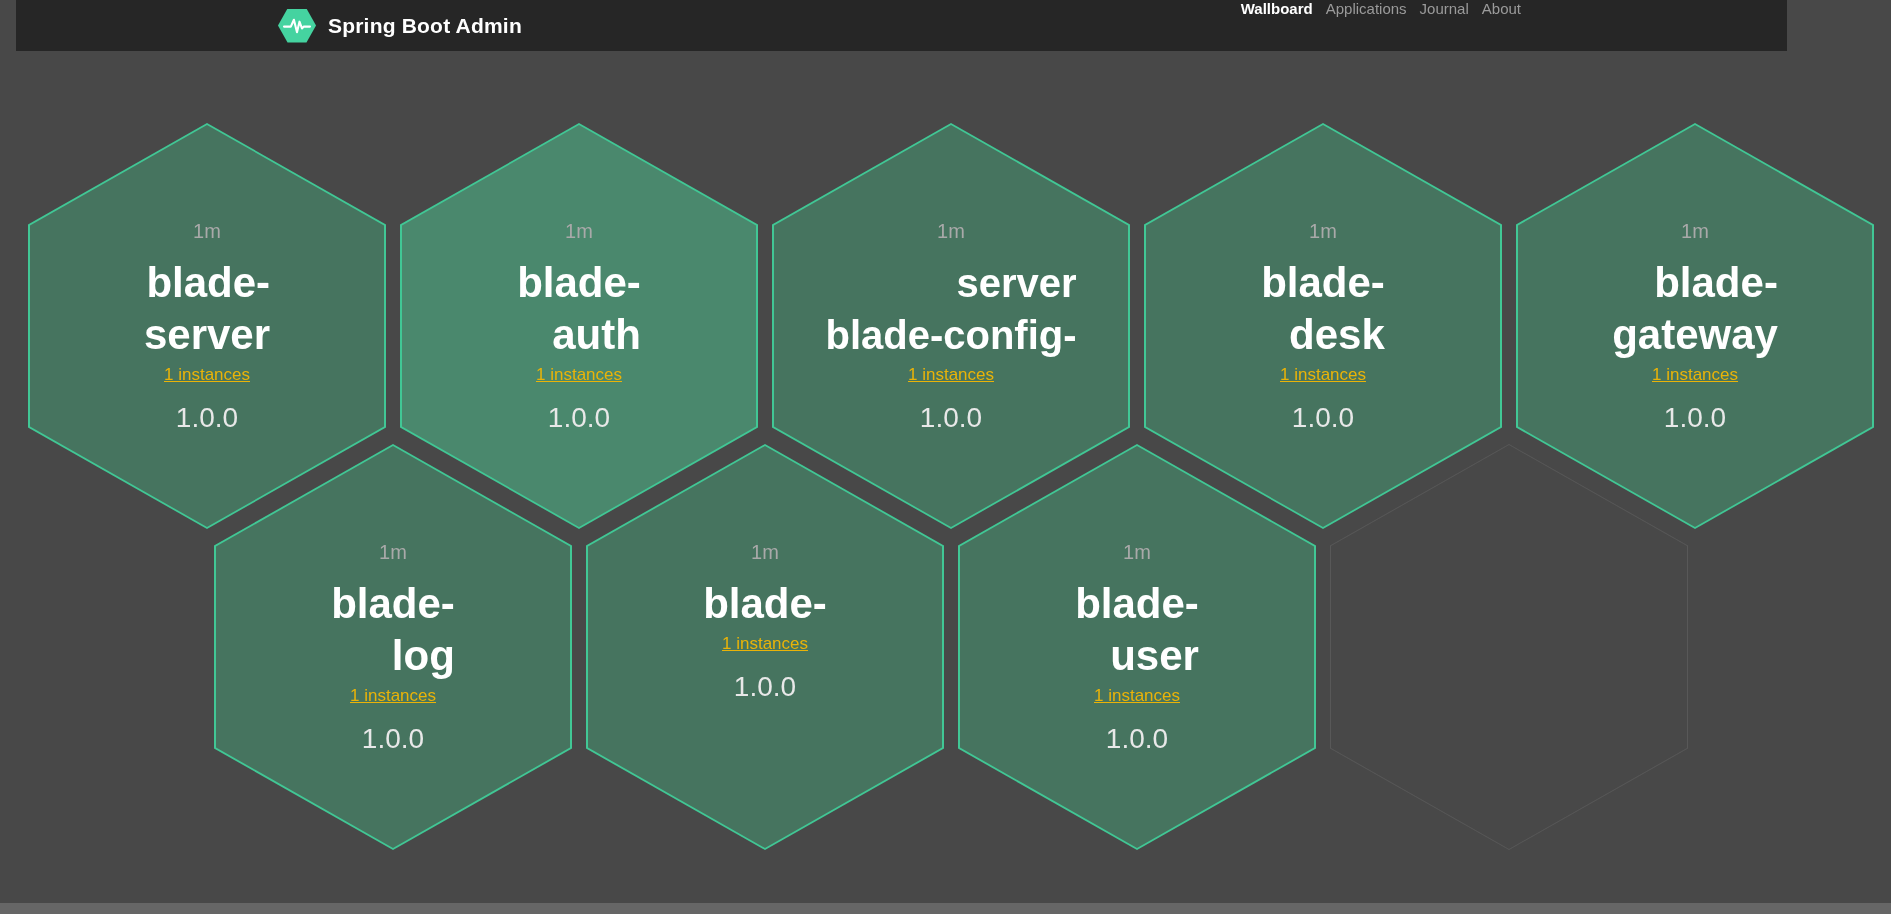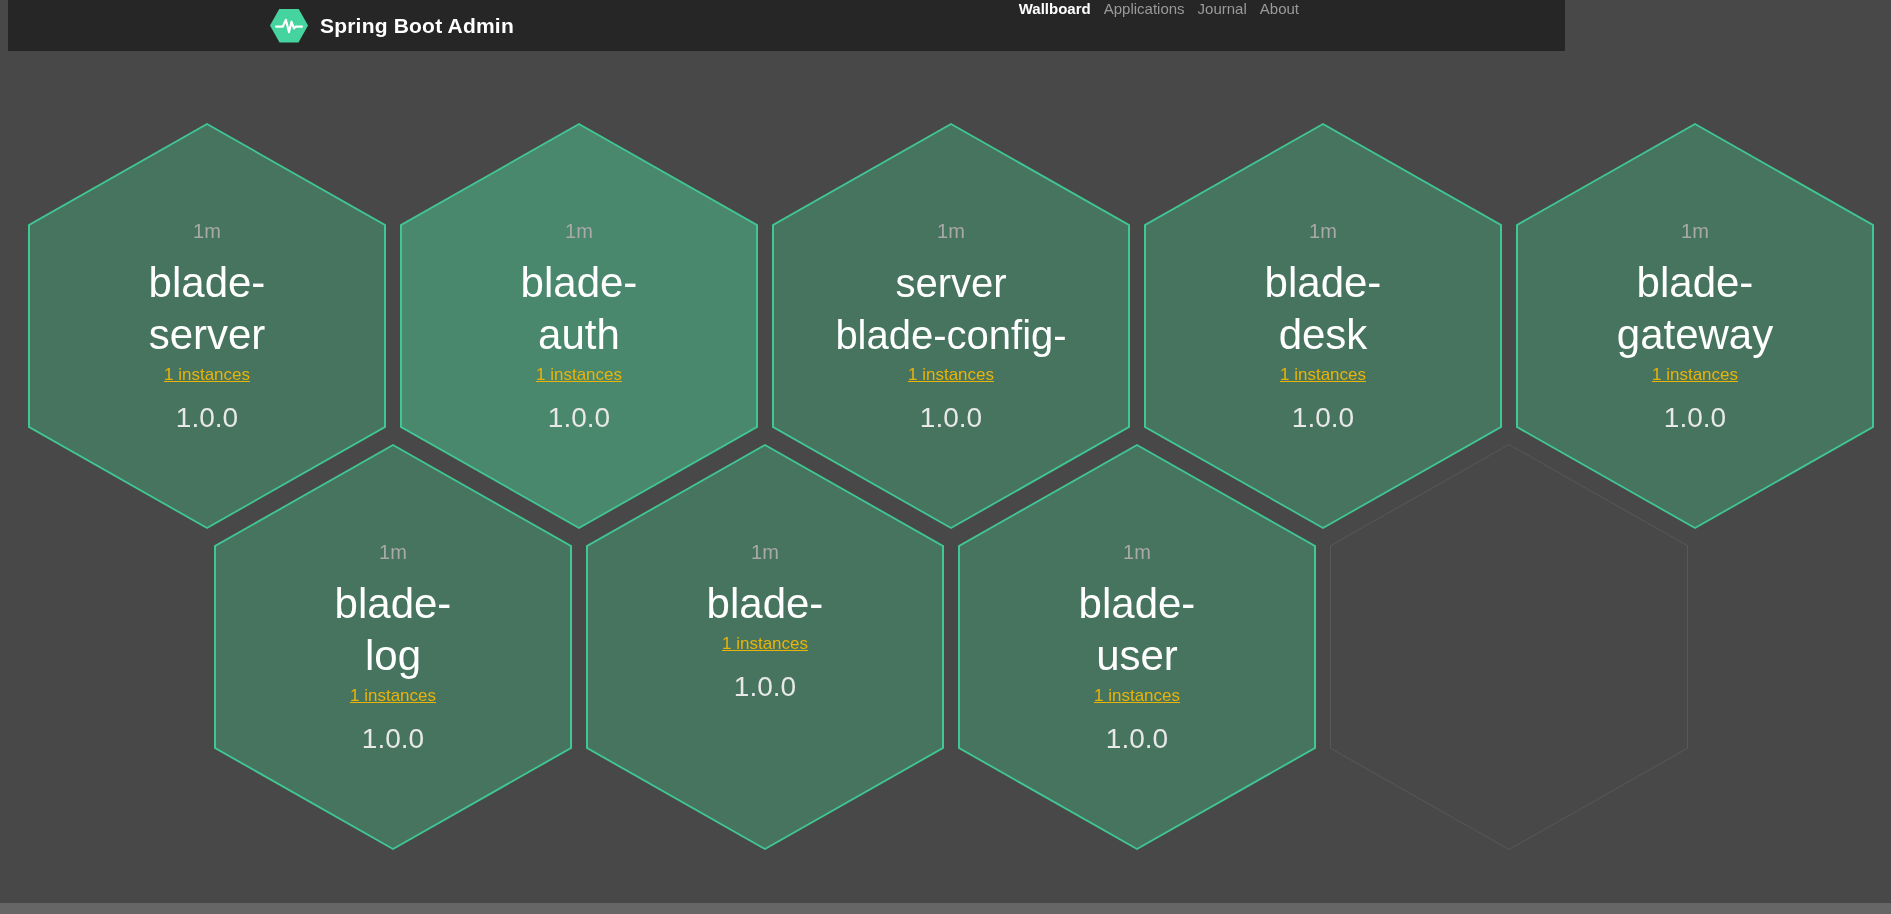--- a/index.html
+++ b/index.html
@@ -20,21 +20,21 @@
   *{margin:0;padding:0;box-sizing:border-box;}
   html,body{width:1891px;height:914px;overflow:hidden;}
   body{
     background:var(--page-bg);
     font-family:"Liberation Sans","DejaVu Sans",sans-serif;
     position:relative;
   }
 
   
   .header{
-    position:absolute;left:8px;top:0;width:1557px;height:51px;
+    position:absolute;left:16px;top:0;width:1771px;height:51px;
     background:var(--header-bg);
   }
   .brand{
     position:absolute;left:262px;top:0;height:51px;
     display:flex;align-items:center;gap:12px;cursor:pointer;
   }
   .logo-hex{
     width:38px;height:34px;
     background:var(--logo-green);
     clip-path:polygon(25% 0,75% 0,100% 50%,75% 100%,25% 100%,0 50%);
@@ -69,28 +69,28 @@
     background:var(--hex-fill);
   }
   .hex.highlight .hex-fill{background:var(--hex-fill-highlight);}
   .hex.ghost{cursor:default;}
   .hex.ghost .hex-border{background:var(--ghost-border);}
   .hex.ghost .hex-fill{inset:1px;background:var(--page-bg);}
 
   .hex-content{
     position:absolute;inset:0;padding-top:96px;
     display:flex;flex-direction:column;align-items:center;
-    text-align:center;color:#fff;
+    text-align:right;color:#fff;
   }
   .uptime{
     font-size:20px;line-height:24px;color:var(--muted-text);
     margin-bottom:14px;
   }
   .app-name{
-    font-size:42px;line-height:52px;font-weight:400;color:var(--name-text);
+    font-size:42px;line-height:52px;font-weight:700;color:var(--name-text);
   }
   .instances{
     font-size:17px;line-height:28px;color:#eab308;text-decoration:underline;
   }
   .version{
     font-size:28px;line-height:34px;color:var(--version-text);
     margin-top:12px;
   }
 
   .hscrollbar{

